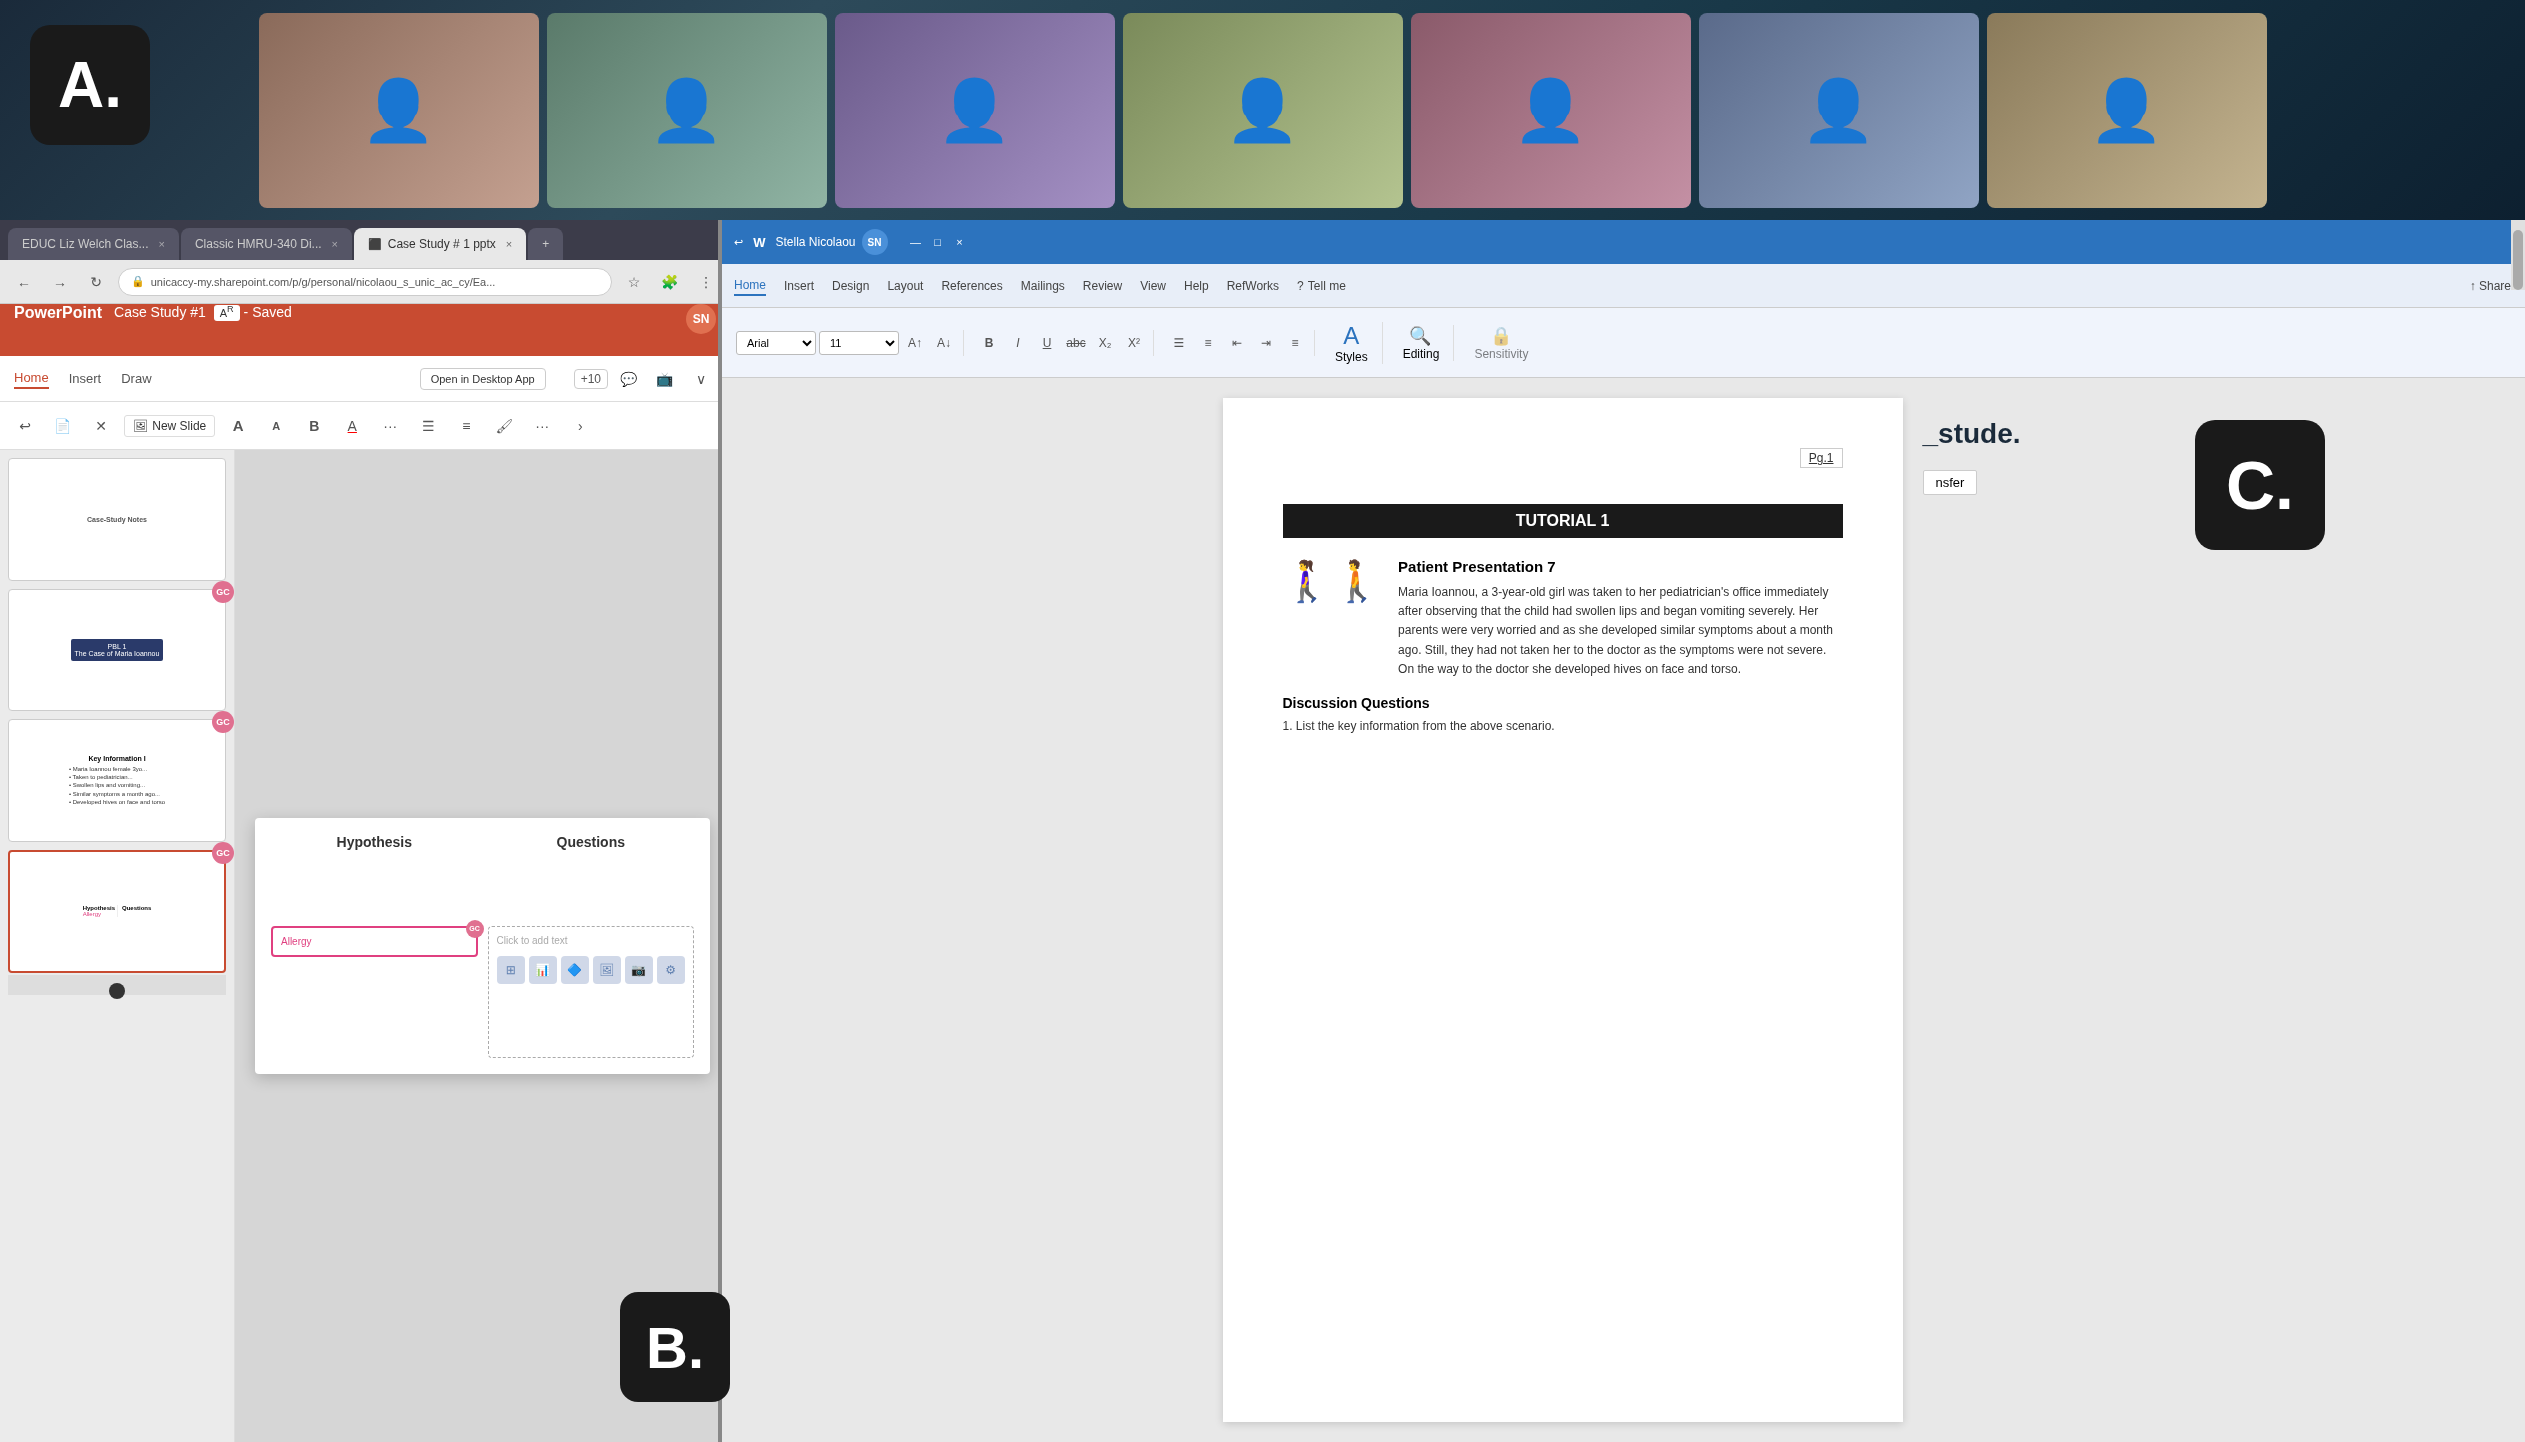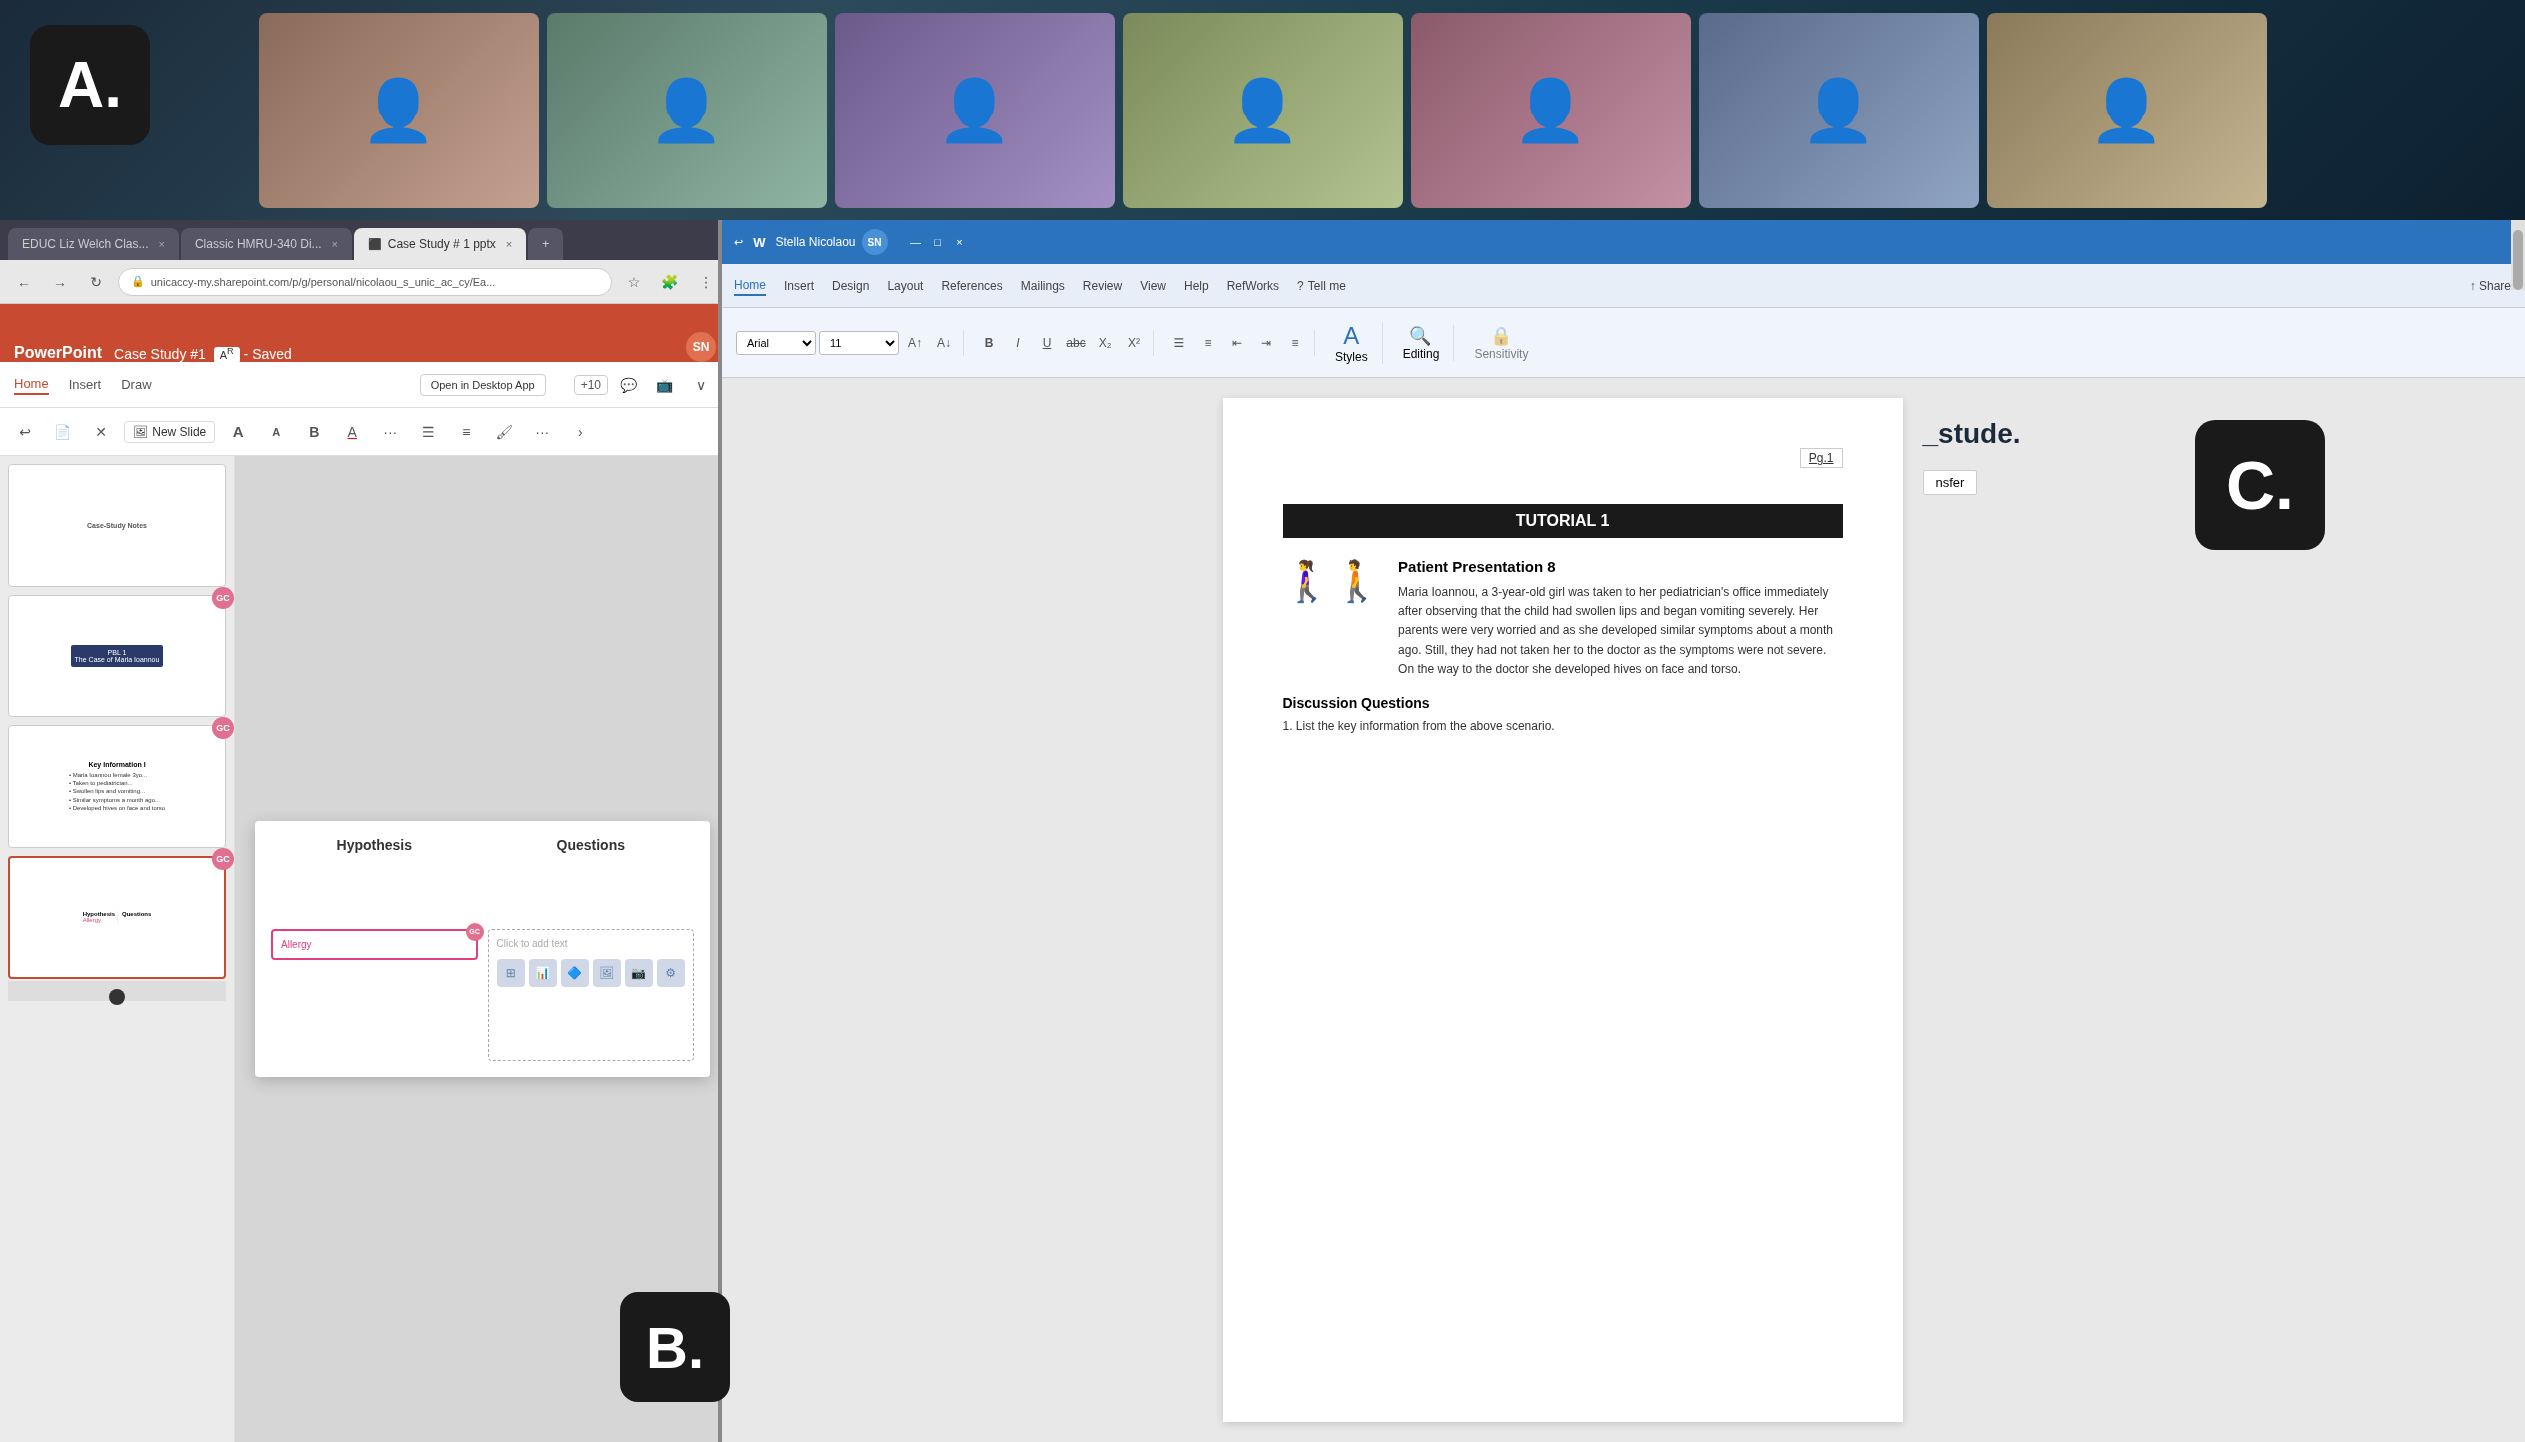--- a/index.html
+++ b/index.html
@@ -165,24 +165,24 @@
 
     
     .ppt-app {
       flex: 1;
       display: flex;
       flex-direction: column;
       background: #f3f3f3;
     }
 
     .ppt-titlebar {
-      height: 58px;
+      height: 52px;
       background: #c84b31;
       display: flex;
-      align-items: flex-end;
+      align-items: flex-start;
       padding: 0 14px;
       gap: 12px;
     }
 
     .ppt-logo {
       color: white;
       font-weight: 700;
       font-size: 16px;
     }
 
@@ -1066,21 +1066,21 @@
 
       <div style="text-align:right; margin-bottom:16px;">
         <span class="pg-label">Pg.1</span>
       </div>
 
       <div class="tutorial-header">TUTORIAL 1</div>
 
       <div class="patient-section">
         <div class="patient-icon">🚶‍♀️🚶</div>
         <div>
-          <div class="patient-title">Patient Presentation 8</div>
+          <div class="patient-title">Patient Presentation 7</div>
           <div class="patient-text">Maria Ioannou, a 3-year-old girl was taken to her pediatrician's office immediately after observing that the child had swollen lips and began vomiting severely. Her parents were very worried and as she developed similar symptoms about a month ago. Still, they had not taken her to the doctor as the symptoms were not severe. On the way to the doctor she developed hives on face and torso.</div>
         </div>
       </div>
 
       <div class="discussion-header">Discussion Questions</div>
       <div class="discussion-item">1.    List the key information from the above scenario.</div>
 
     </div>
 
     <div class="word-right-stub">

